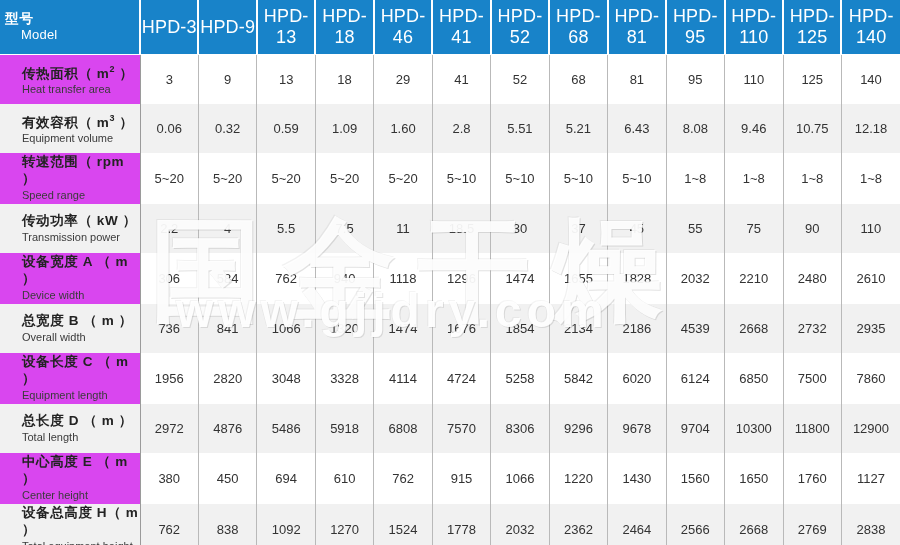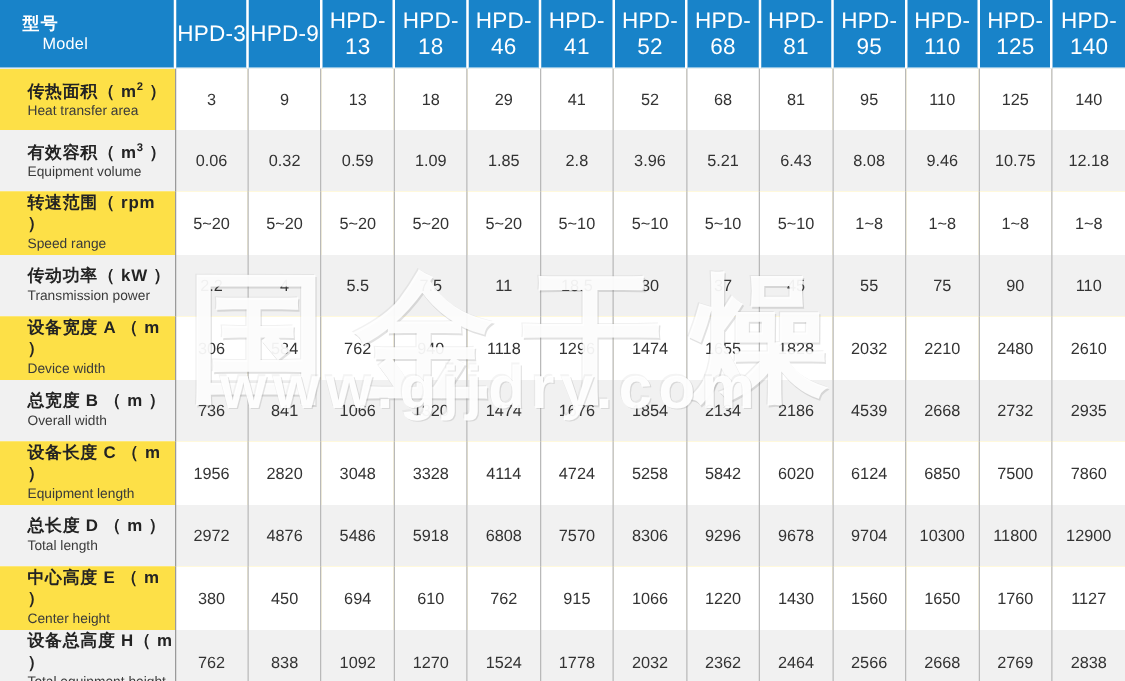--- a/index.html
+++ b/index.html
@@ -84,21 +84,21 @@
     border-bottom: 1px solid #ffffff;
     text-align: center;
     vertical-align: middle;
     font-weight: normal;
     font-size: 18px;
     letter-spacing: 0.2px;
     height: 54px;
   }
   thead th.model-head {
     text-align: left;
-    padding-left: 18px;
+    padding-left: 5px;
     font-size: 13px;
     line-height: 16px;
   }
   thead th.model-head .cn {
     display: block;
     font-size: 13.5px;
     font-weight: bold;
     letter-spacing: 1px;
   }
   thead th.model-head .en {
@@ -149,21 +149,21 @@
   }
   tbody tr.alt td.label,
   tbody tr td.label {
     background: transparent;
   }
   tbody tr.alt {
     background: #f1f1f1;
     border-radius: 13px;
   }
   tbody tr {
-    background: #fde047;
+    background: #d946ef;
   }
   sup {
     font-size: 9px;
     vertical-align: super;
   }
 </style>
 </head>
 <body>
 
 <div id="spec-table-wrap">
@@ -233,23 +233,23 @@
         </tr>
         <tr class="alt">
           <td class="label">
             <span class="cn">有效容积（ m<sup>3</sup> ）</span>
             <span class="en">Equipment volume</span>
           </td>
           <td>0.06</td>
           <td>0.32</td>
           <td>0.59</td>
           <td>1.09</td>
-          <td>1.85</td>
+          <td>1.60</td>
           <td>2.8</td>
-          <td>3.96</td>
+          <td>5.51</td>
           <td>5.21</td>
           <td>6.43</td>
           <td>8.08</td>
           <td>9.46</td>
           <td>10.75</td>
           <td>12.18</td>
         </tr>
         <tr>
           <td class="label">
             <span class="cn">转速范围（ rpm ）</span>

